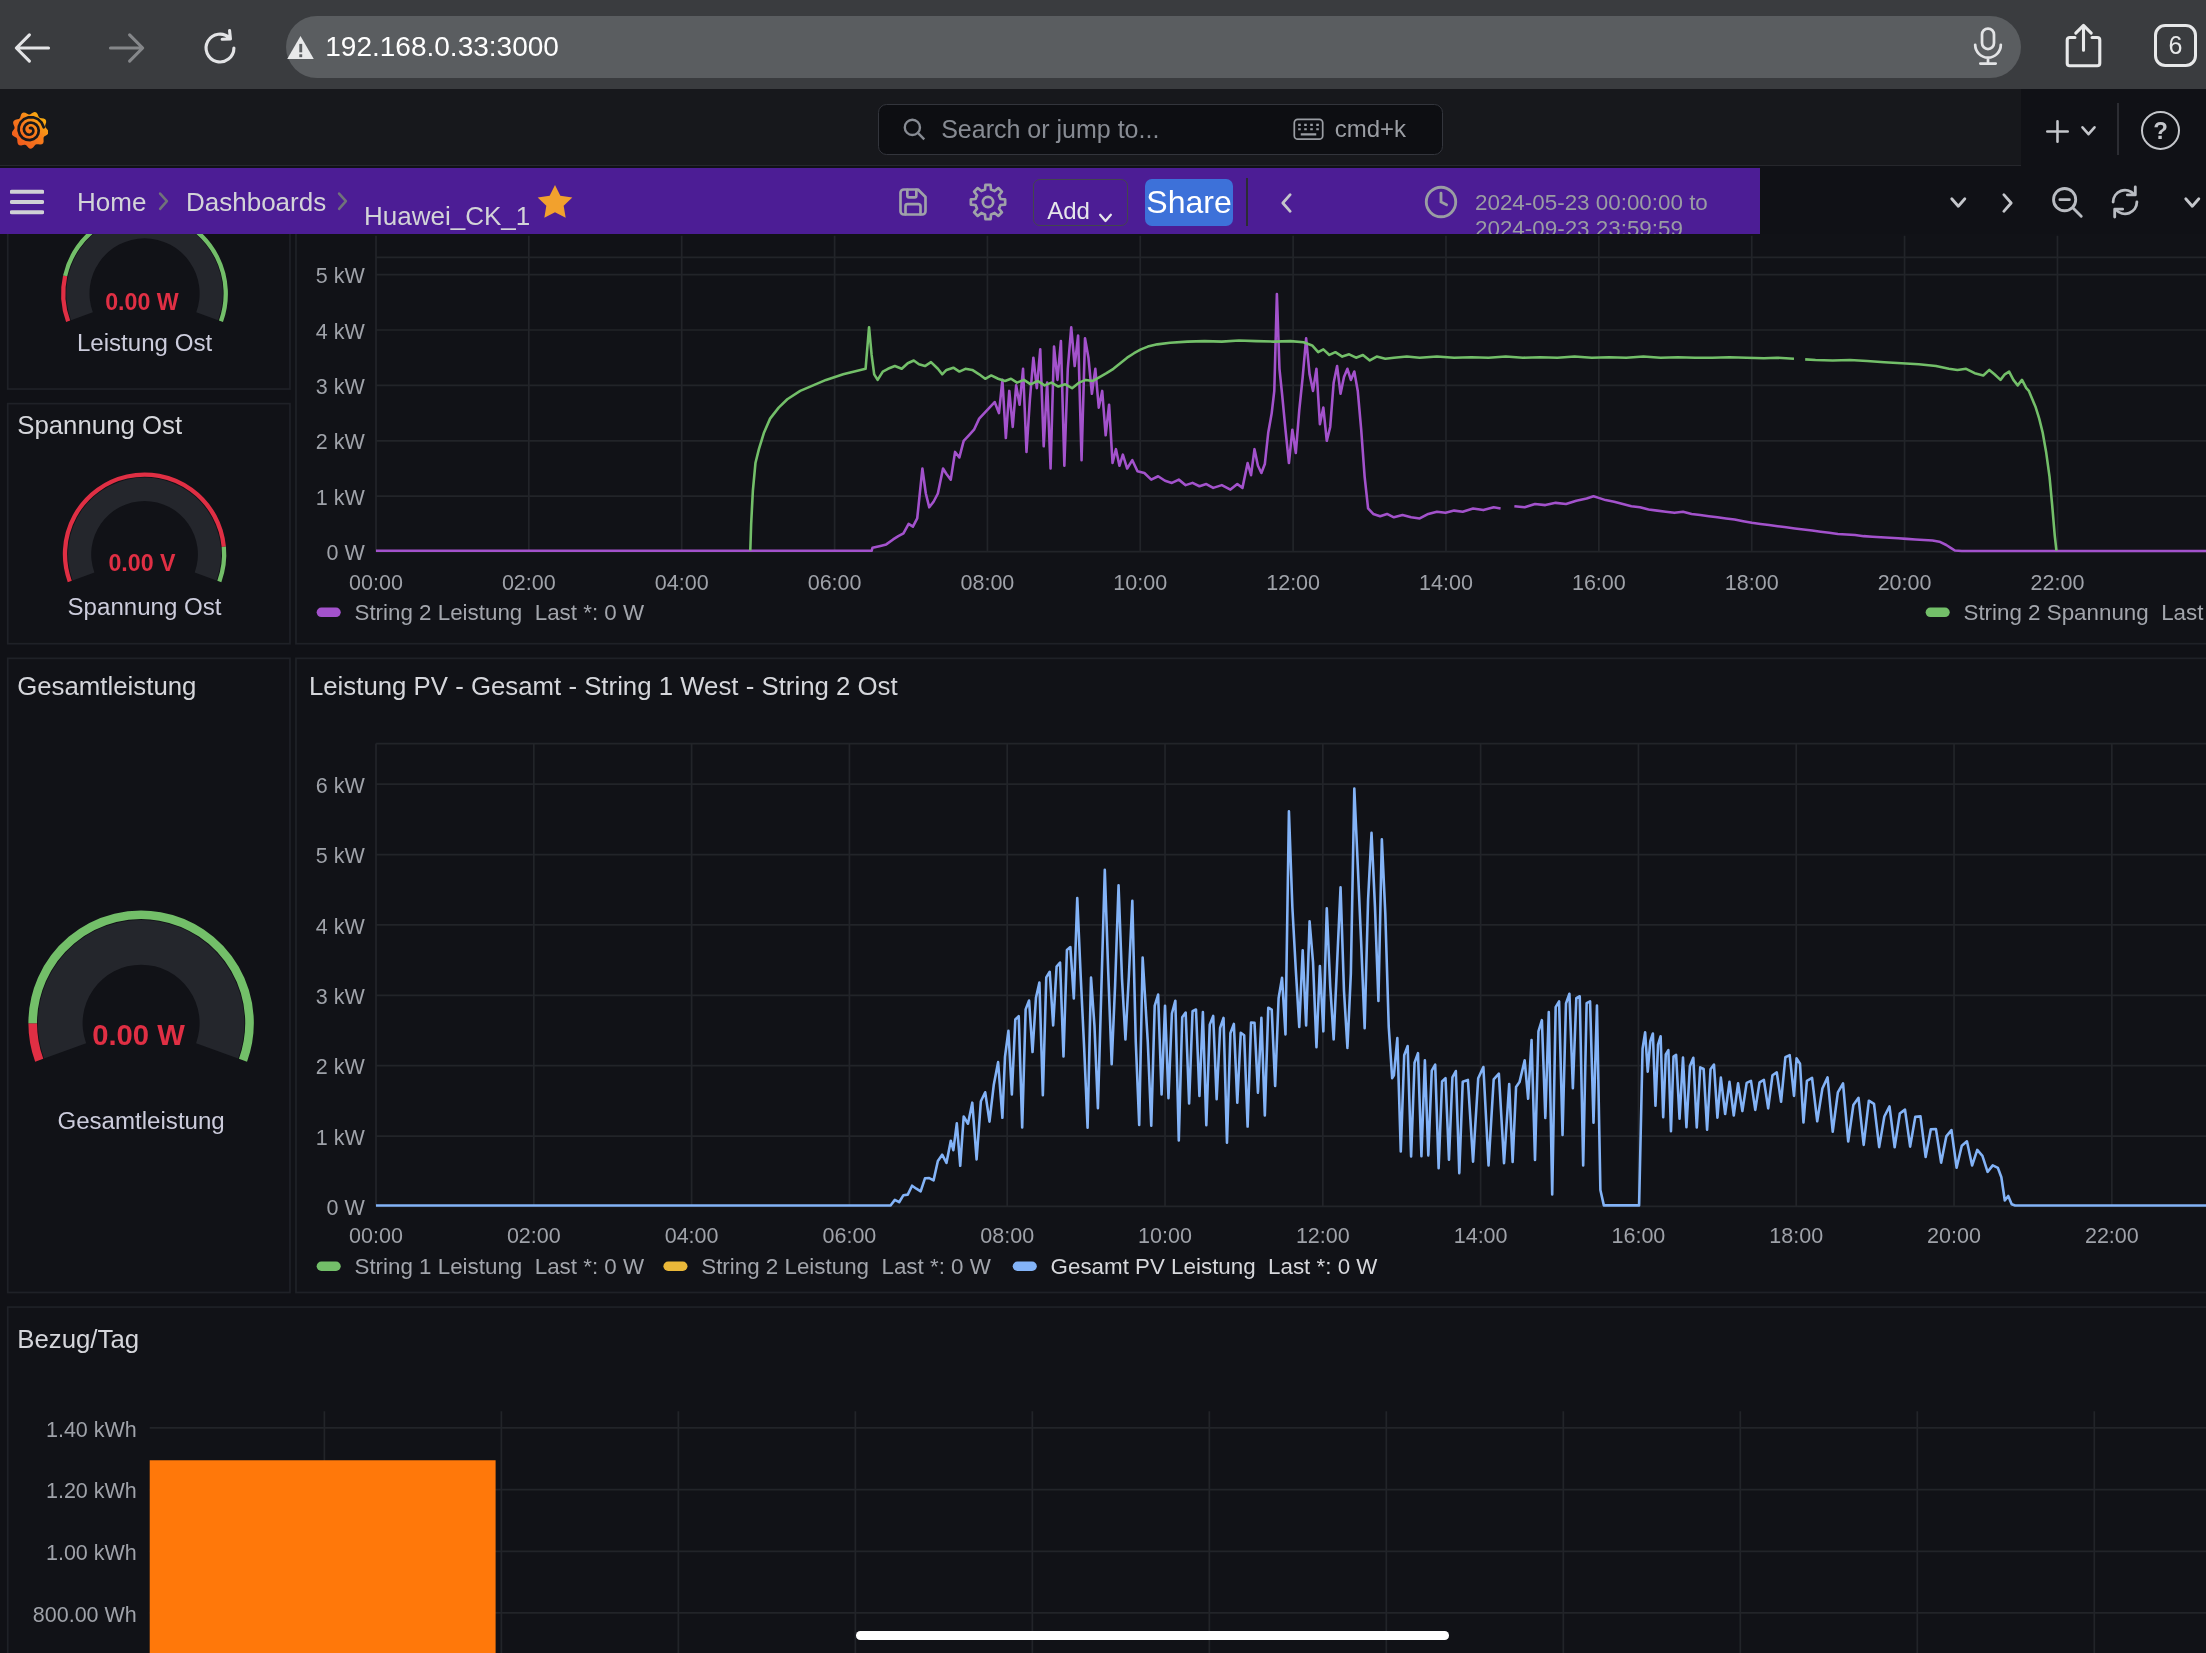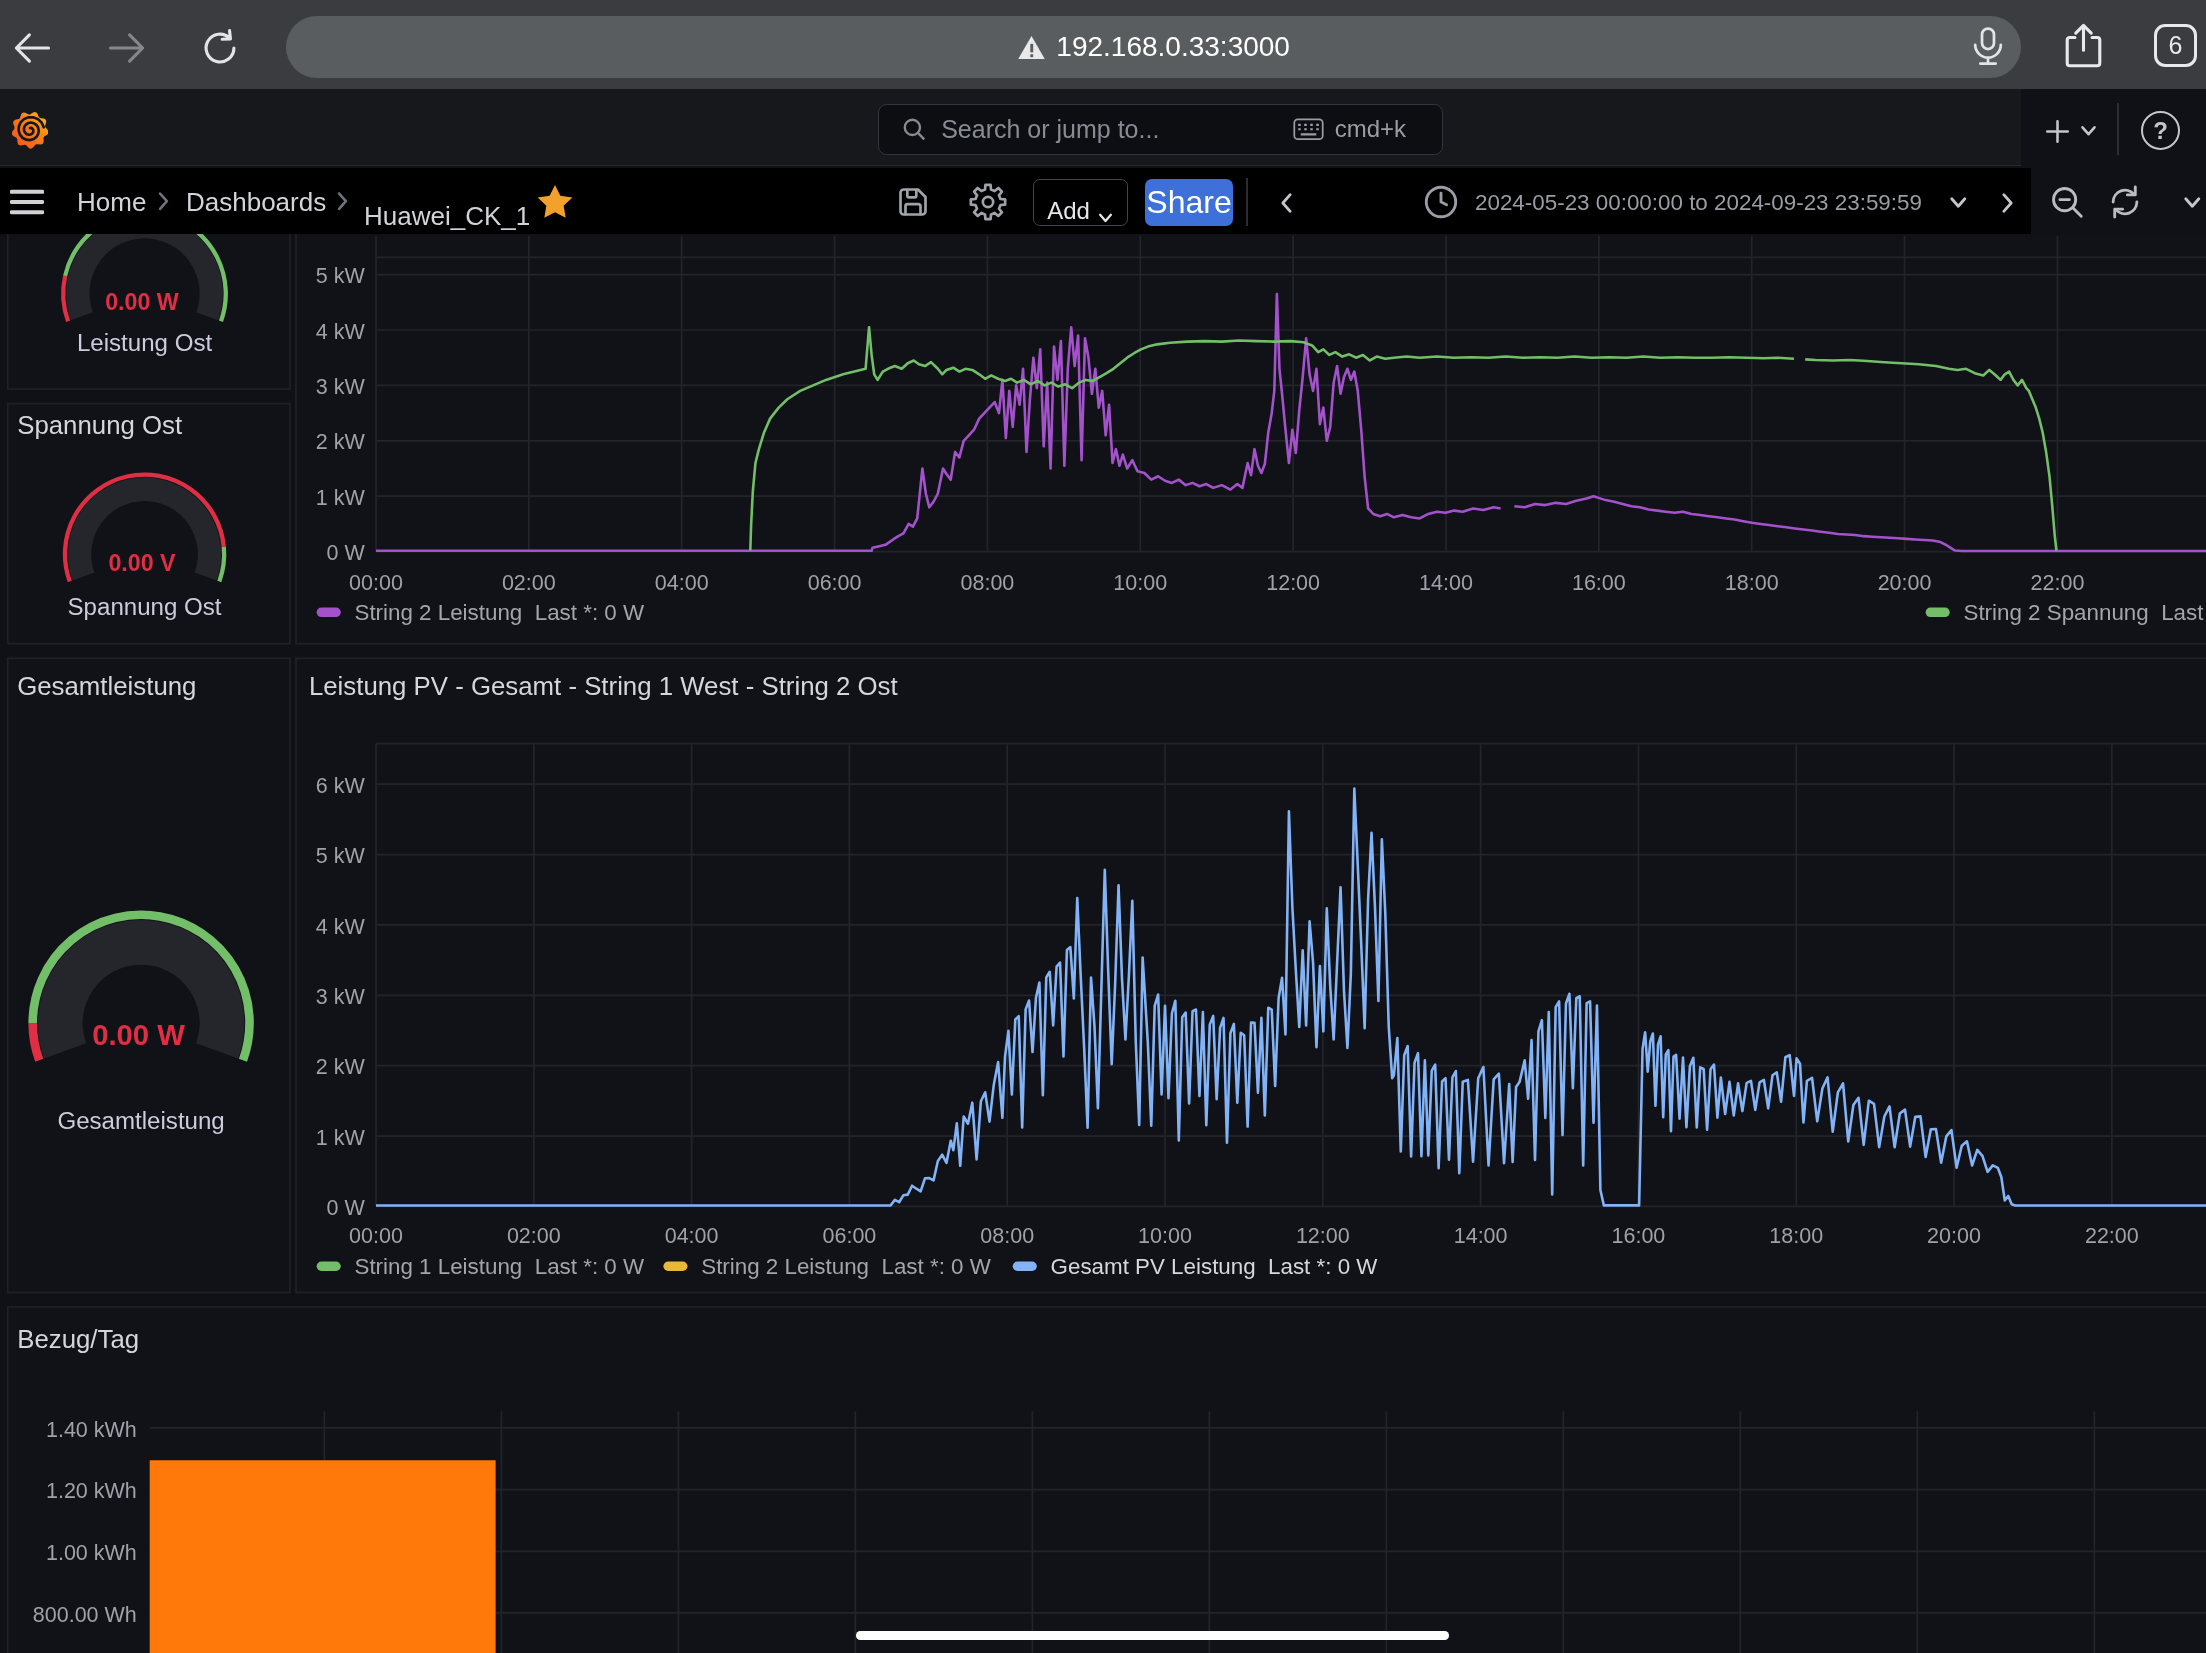--- a/index.html
+++ b/index.html
@@ -1,21 +1,21 @@
 <!DOCTYPE html>
 <html style="font-size:13.8px"><head><meta charset="utf-8">
 <style>
 *{margin:0;padding:0;box-sizing:border-box}
 html,body{width:2207px;height:1654px;background:#101116;font-family:"Liberation Sans",sans-serif;overflow:hidden;position:relative}
 .abs{position:absolute}
 #chrome{position:absolute;left:0;top:0;width:2207px;height:89px;background:#3a3c3f}
 #pill{position:absolute;left:286px;top:16.3px;width:1735px;height:62px;border-radius:31px;background:#5a5d60}
-#urlgrp{position:absolute;left:286px;width:1735px;top:16.3px;height:62px;display:flex;align-items:center;justify-content:center;color:#fff;font-size:28px}
+#urlgrp{position:absolute;left:286px;width:1735px;top:16.3px;height:62px;display:flex;align-items:center;justify-content:flex-start;color:#fff;font-size:28px}
 #topbar{position:absolute;left:0;top:89px;width:2021px;height:77px;background:#17181c;border-bottom:1.7px solid #26272c}
-#crumbs{position:absolute;left:0;top:168px;width:2031px;height:66px;background:#000000}
+#crumbs{position:absolute;left:0;top:168px;width:1760px;height:66px;background:#4c1d95}
 .ctext{color:#d3d4d8;font-size:26px}
 #searchbox{position:absolute;left:878px;top:14.6px;width:565px;height:51px;border:1.7px solid #33353c;border-radius:8.6px;background:#0d0e12;display:flex;align-items:center;color:#878b93;font-size:25px}
 #addbtn{position:absolute;left:1033px;top:11.2px;width:95px;height:47px;border:1.7px solid #44464d;border-radius:6.9px;display:flex;align-items:flex-end;justify-content:center;color:#e6e7ea;font-size:24px;gap:6.9px}
 #sharebtn{position:absolute;left:1145px;top:11.2px;width:88px;height:47px;border-radius:6.9px;background:#3d71d9;display:flex;align-items:center;justify-content:center;color:#fff;font-size:32px}
 #homebar{position:absolute;left:856px;top:1631px;width:593px;height:8.6px;border-radius:4.3px;background:#ffffff;z-index:50}
 svg{display:block}
 </style></head><body>
 <div id="chrome">
 <div id="pill"></div>
 <svg class="abs" style="left:12px;top:28px" width="40" height="40" viewBox="0 0 46 46" fill="none" stroke="#e3e4e6" stroke-width="3.6" stroke-linecap="round" stroke-linejoin="round">

